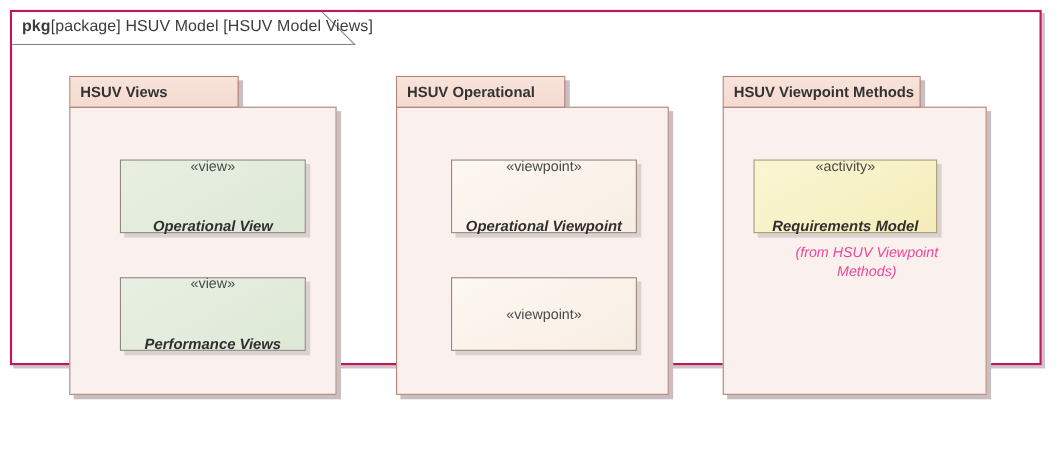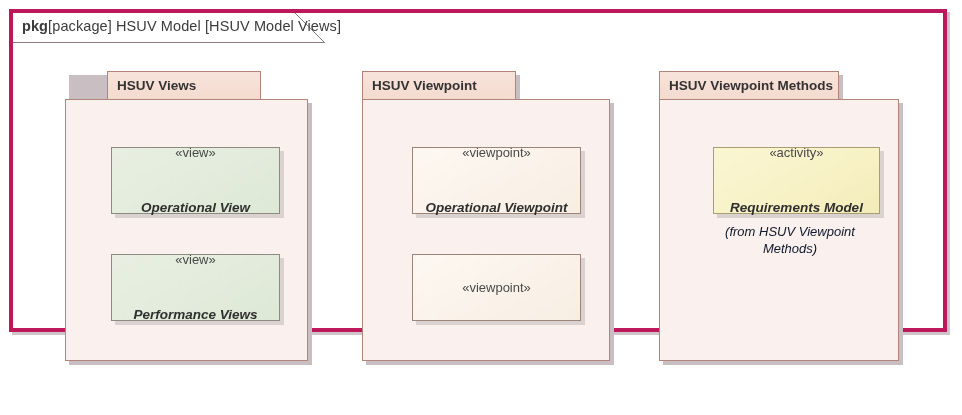--- a/index.html
+++ b/index.html
@@ -16,21 +16,21 @@
   }
 
   
   #diagram-frame {
     position: absolute;
     left: 9px;
     top: 9px;
     width: 938px;
     height: 323px;
     box-sizing: border-box;
-    border: 4px solid #be185d;
+    border: 2px solid #be185d;
     background: #ffffff;
     box-shadow: 3px 3px 0 0 #cfc5c8;
   }
 
   
   #frame-header {
     position: absolute;
     left: 0px;
     top: 0px;
     width: 312px;
@@ -150,21 +150,21 @@
     white-space: nowrap;
     font-style: italic;
   }
 
   
   .from-caption {
     position: absolute;
     text-align: center;
     font-size: 13px;
     font-style: italic;
-    color: #0f172a;
+    color: #ec4899;
     line-height: 17px;
     z-index: 4;
   }
 </style>
 </head>
 <body>
 
 <div id="diagram-frame">
 
   <div id="frame-header">
@@ -174,61 +174,61 @@
     </svg>
     <div class="hdr-text">
       <span class="hdr-kw">pkg</span><span>[package]</span>
       <span>HSUV Model</span>
       <span>[HSUV Model Views]</span>
     </div>
   </div>
 
   <div class="package" style="left:52px; top:58px; width:250px; height:292px;">
     <div class="pkg-tab-shadow" style="left:4px; top:4px; width:154px; height:29px;"></div>
-    <div class="pkg-tab" style="width:154px; height:29px;margin-left:42px;">
+    <div class="pkg-tab" style="width:154px; height:29px;">
       <span class="pkg-tab-label">HSUV Views</span>
     </div>
     <div class="pkg-body" style="left:0px; top:28px; width:243px; height:262px;"></div>
 
     <div class="node view" style="left:46px; top:76px; width:169px; height:67px;">
       <div class="stereotype">«view»</div>
       <div class="name">Operational View</div>
     </div>
 
     <div class="node view" style="left:46px; top:183px; width:169px; height:67px;">
       <div class="stereotype">«view»</div>
       <div class="name">Performance Views</div>
     </div>
   </div>
 
   <div class="package" style="left:349px; top:58px; width:256px; height:292px;">
     <div class="pkg-tab-shadow" style="left:4px; top:4px; width:154px; height:29px;"></div>
     <div class="pkg-tab" style="width:154px; height:29px;">
-      <span class="pkg-tab-label">HSUV Viewpoint</span>
+      <span class="pkg-tab-label">HSUV Operational</span>
     </div>
     <div class="pkg-body" style="left:0px; top:28px; width:248px; height:262px;"></div>
 
     <div class="node viewpoint" style="left:50px; top:76px; width:169px; height:67px;">
       <div class="stereotype">«viewpoint»</div>
       <div class="name">Operational Viewpoint</div>
     </div>
 
     <div class="node viewpoint" style="left:50px; top:183px; width:169px; height:67px;">
       <div class="stereotype">«viewpoint»</div>
     </div>
   </div>
 
   <div class="package" style="left:646px; top:58px; width:248px; height:292px;">
     <div class="pkg-tab-shadow" style="left:4px; top:4px; width:180px; height:29px;"></div>
     <div class="pkg-tab" style="width:180px; height:29px;">
       <span class="pkg-tab-label">HSUV Viewpoint Methods</span>
     </div>
     <div class="pkg-body" style="left:0px; top:28px; width:240px; height:262px;"></div>
 
-    <div class="node activity" style="left:54px; top:76px; width:167px; height:67px;">
+    <div class="node activity" style="left:28px; top:76px; width:167px; height:67px;">
       <div class="stereotype">«activity»</div>
       <div class="name">Requirements Model</div>
     </div>
 
     <div class="from-caption" style="left:36px; top:152px; width:190px;">
       <div>(from HSUV Viewpoint</div>
       <div>Methods)</div>
     </div>
   </div>
 

